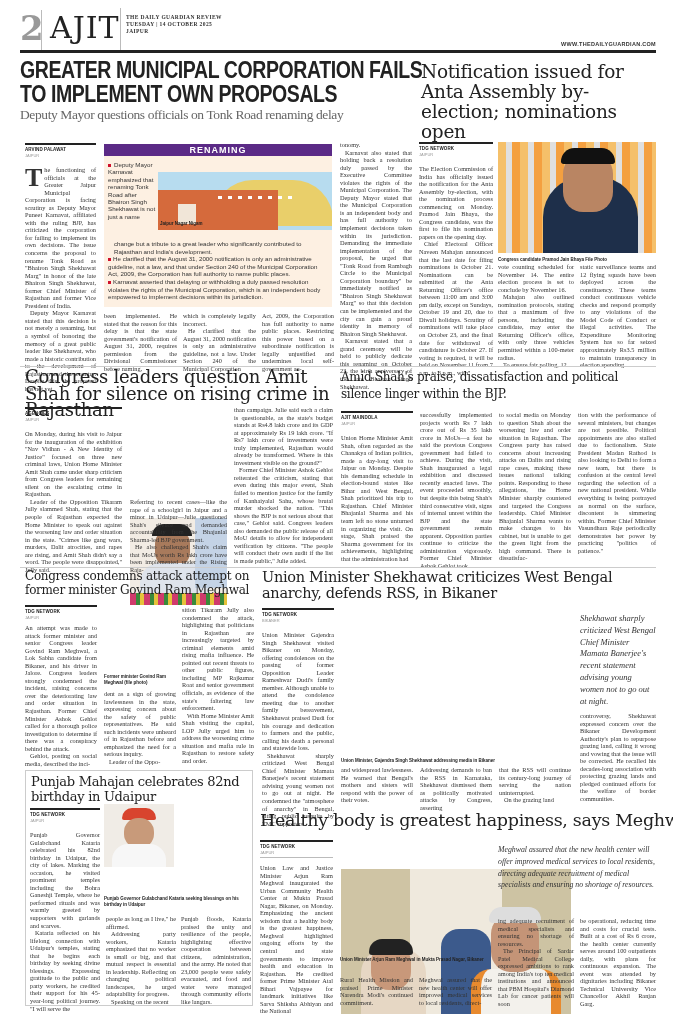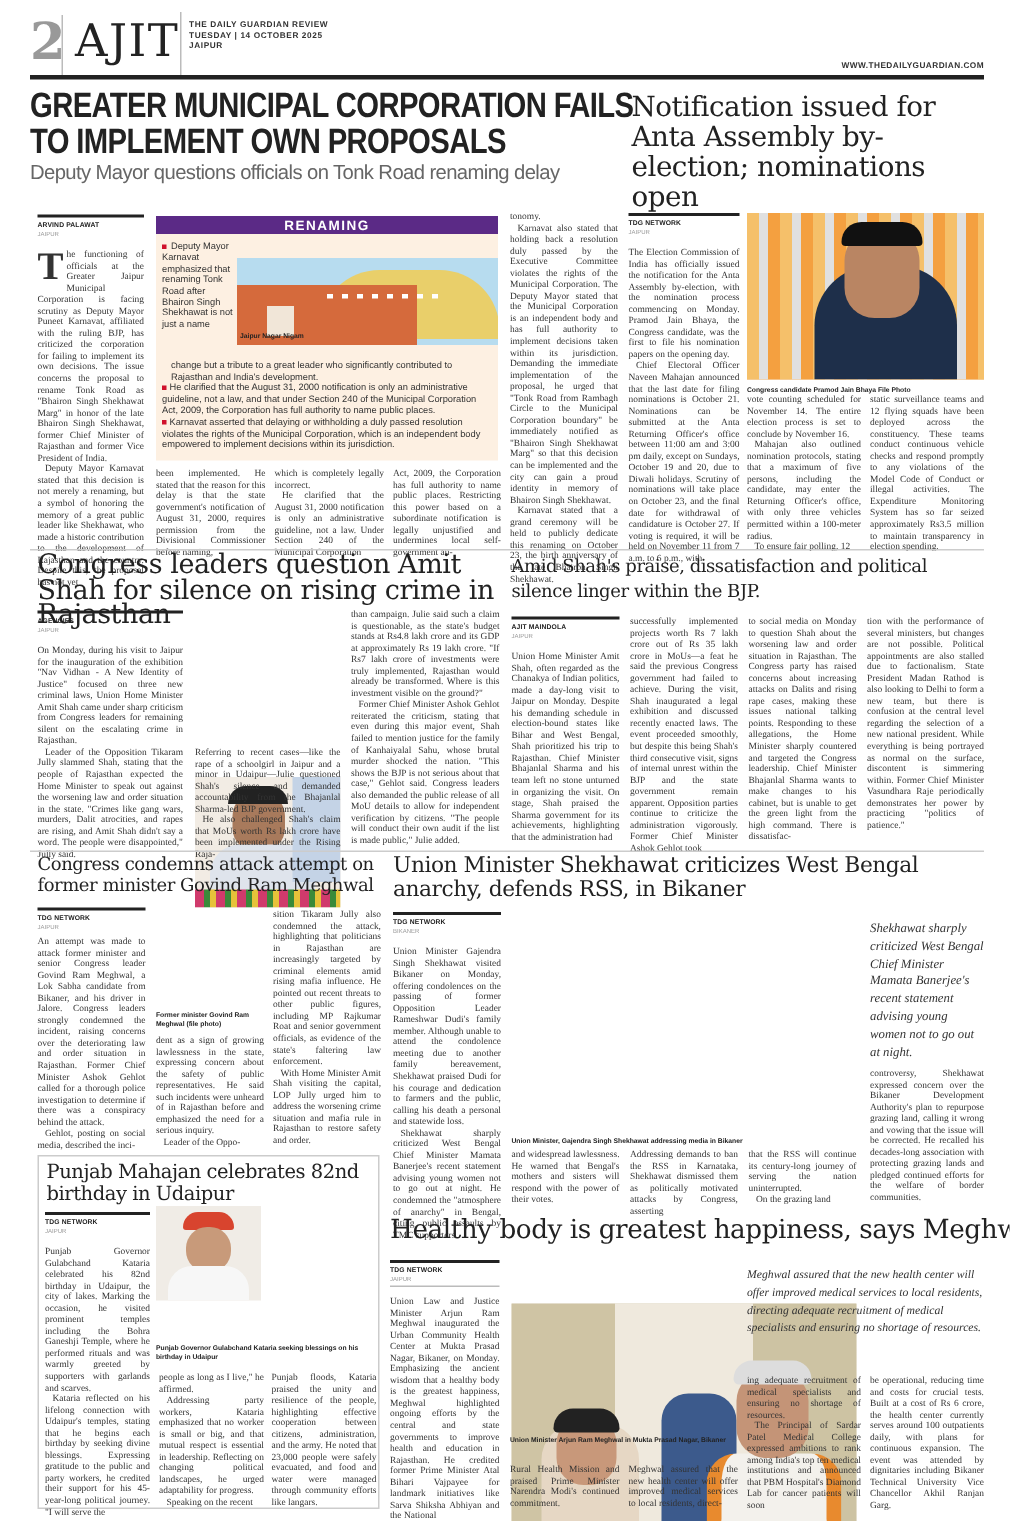--- a/index.html
+++ b/index.html
@@ -1,18 +1,18 @@
 <!DOCTYPE html>
 <html><head>
 <meta charset="utf-8">
 <style>
 *{box-sizing:border-box;margin:0;padding:0}
 body{width:673px;height:1024px;background:#fff;font-family:"DejaVu Serif",serif;color:#222;position:relative;overflow:hidden}
 .abs{position:absolute}
-.serif{font-family:Liberation Sans, sans-serif}
+.serif{font-family:Liberation Serif, serif}
 .sans{font-family:"Liberation Sans",sans-serif}
 .body-text{font-family:"Liberation Serif",serif;font-size:6.3px;line-height:7.55px;color:#333;text-align:justify}
 .body-text p{text-indent:5px}
 .body-text p.noind{text-indent:0}
 .byline{border-top:2px solid #222;padding-top:2px;margin-bottom:6px}
 .byline .name{font-family:"Liberation Sans",sans-serif;font-size:4.5px;font-weight:bold;color:#222;letter-spacing:.1px}
 .byline .loc{font-family:"Liberation Sans",sans-serif;font-size:4px;color:#999;margin-top:1px;border-bottom:1px solid #bbb;padding-bottom:2px}
 .caption{font-family:"Liberation Sans",sans-serif;font-size:5px;font-weight:bold;color:#222;line-height:6px;margin-top:2px}
 .photo{background:#9a8a7a;position:relative;overflow:hidden}
 .hl-serif{font-family:"DejaVu Serif",serif;color:#222;letter-spacing:-.3px}

